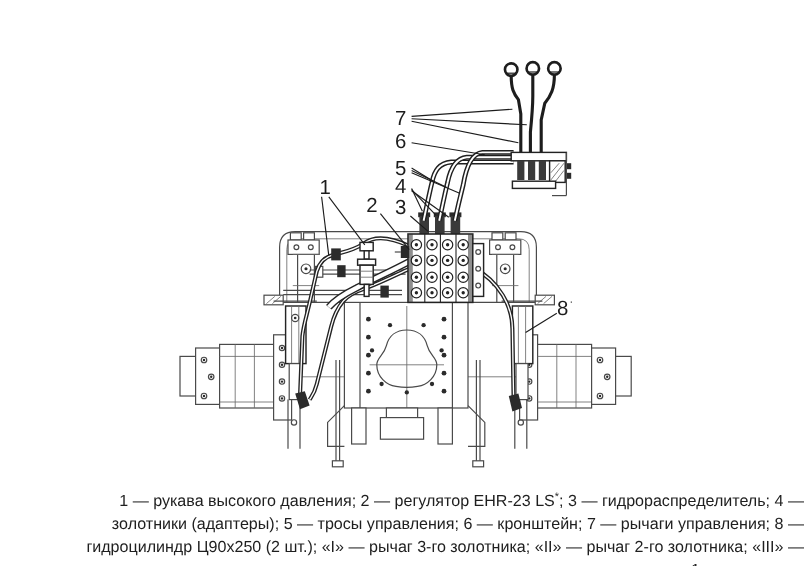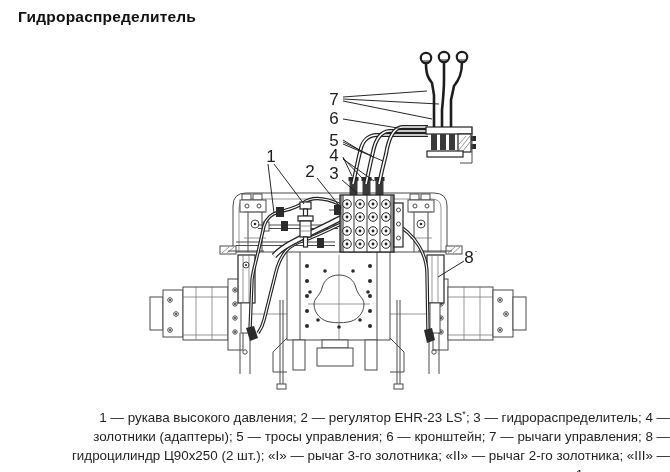--- a/index.html
+++ b/index.html
@@ -31,21 +31,20 @@
   .wh{fill:#fff;stroke:#4a4a4a;stroke-width:1;}
   .whd{fill:#fff;stroke:#242424;stroke-width:1.2;}
   .dk{fill:#2b2b2b;stroke:none;}
   .leader{stroke:#1c1c1c;stroke-width:.95;fill:none;}
 </style>
 </head>
 <body>
 
 <div class="page">
 
-  <h1 class="page-title">Гидрораспределитель</h1>
 
   <div class="figure-wrap">
   <svg width="670" height="472" viewBox="0 0 670 472">
 
     <g>
       <line class="lnl" x1="150" y1="314" x2="526" y2="314"></line>
 
       <rect class="wh" x="150" y="297" width="13" height="33"></rect>
       <rect class="wh" x="163" y="290" width="20" height="47"></rect>
       <circle class="ln" cx="170" cy="300" r="2.3"></circle>

